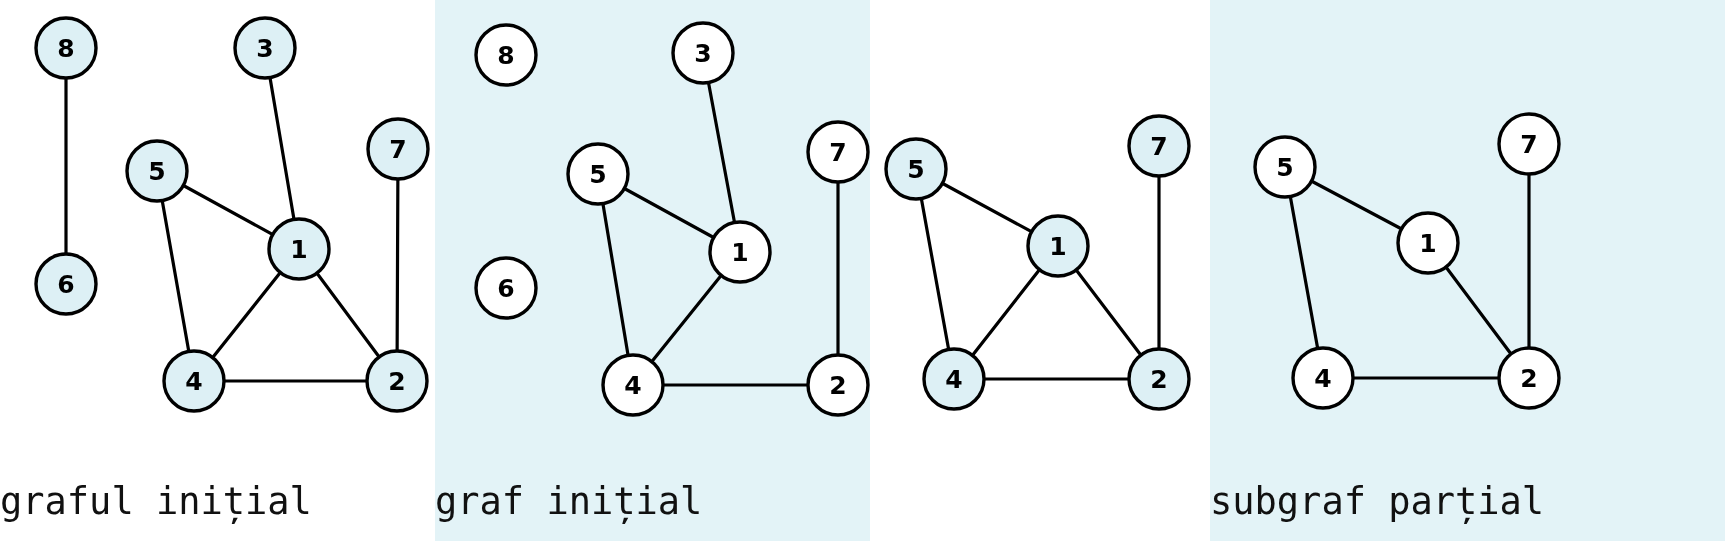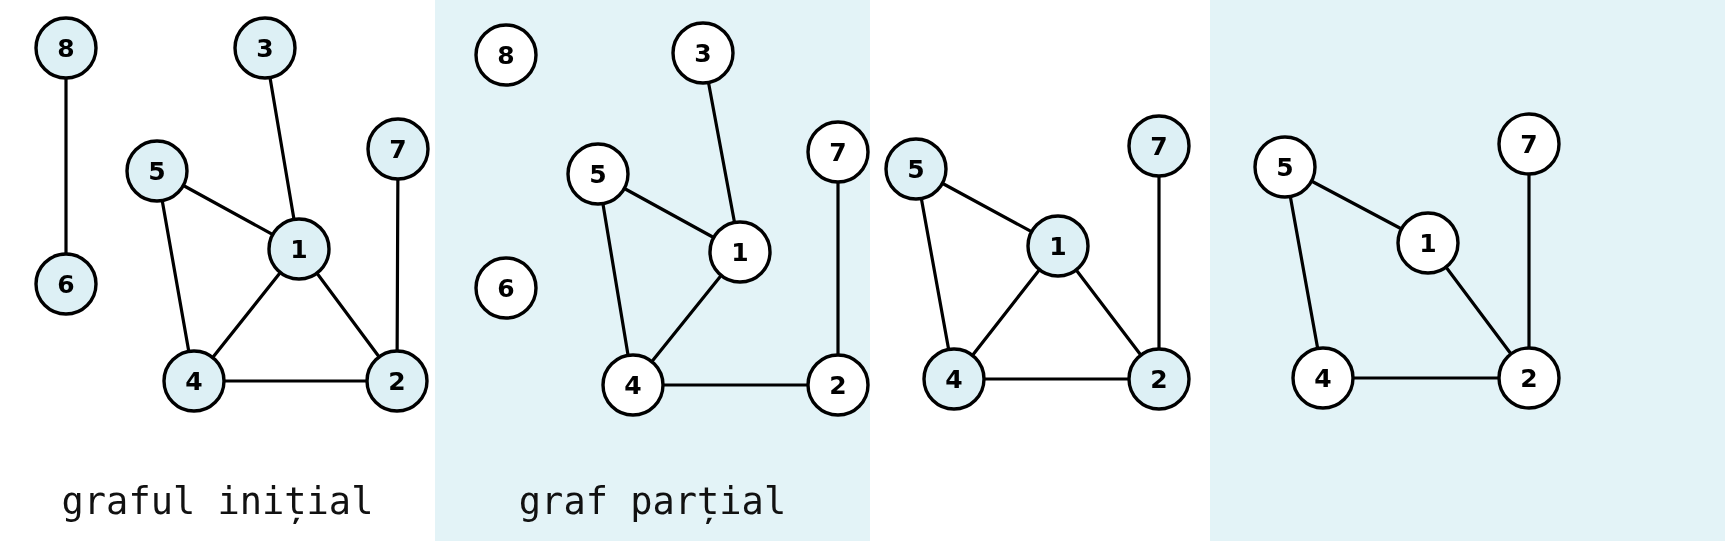--- a/index.html
+++ b/index.html
@@ -33,21 +33,20 @@
     top: 0;
     width: 100%;
     height: 100%;
     overflow: visible;
   }
   .panel-caption {
     position: absolute;
     left: 0;
     width: 100%;
     bottom: 18px;
-    text-align: center;
     font-family: "DejaVu Sans Mono", monospace;
     font-size: 37px;
     font-weight: 400;
     color: #111111;
     letter-spacing: 0px;
     white-space: nowrap;
   }
   .node-label {
     font-family: "DejaVu Sans", sans-serif;
     font-weight: bold;
@@ -144,21 +143,21 @@
           <g>
             <circle cx="180" cy="385" r="30" fill="#ffffff" stroke="#000000" stroke-width="3.4"></circle>
             <text x="180" y="385" text-anchor="middle" dominant-baseline="central" class="node-label">4</text>
           </g>
           <g>
             <circle cx="385" cy="385" r="30" fill="#ffffff" stroke="#000000" stroke-width="3.4"></circle>
             <text x="385" y="385" text-anchor="middle" dominant-baseline="central" class="node-label">2</text>
           </g>
         </g>
       </svg>
-      <div class="panel-caption">graf parțial</div>
+      <div class="panel-caption">graf inițial</div>
     </div>
     <div class="panel-band" style="left: 870px; width: 340px; background: rgb(255, 255, 255);"></div>
     <div class="panel" style="left: 870px; width: 340px;">
       <svg class="graph-svg" viewBox="0 0 340 541" preserveAspectRatio="none">
         <g transform="translate(18,0)">
           <line x1="271" y1="146" x2="271" y2="379" stroke="#000000" stroke-width="3.2" stroke-linecap="round"></line>
           <line x1="28" y1="169" x2="170" y2="246" stroke="#000000" stroke-width="3.2" stroke-linecap="round"></line>
           <line x1="28" y1="169" x2="66" y2="379" stroke="#000000" stroke-width="3.2" stroke-linecap="round"></line>
           <line x1="170" y1="246" x2="66" y2="379" stroke="#000000" stroke-width="3.2" stroke-linecap="round"></line>
           <line x1="170" y1="246" x2="271" y2="379" stroke="#000000" stroke-width="3.2" stroke-linecap="round"></line>
@@ -210,14 +209,15 @@
           <g>
             <circle cx="95" cy="378" r="30" fill="#ffffff" stroke="#000000" stroke-width="3.4"></circle>
             <text x="95" y="378" text-anchor="middle" dominant-baseline="central" class="node-label">4</text>
           </g>
           <g>
             <circle cx="301" cy="378" r="30" fill="#ffffff" stroke="#000000" stroke-width="3.4"></circle>
             <text x="301" y="378" text-anchor="middle" dominant-baseline="central" class="node-label">2</text>
           </g>
         </g>
       </svg>
+      <div class="panel-caption">subgraf parțial</div>
     </div>
   </div>
 
 </body></html>

